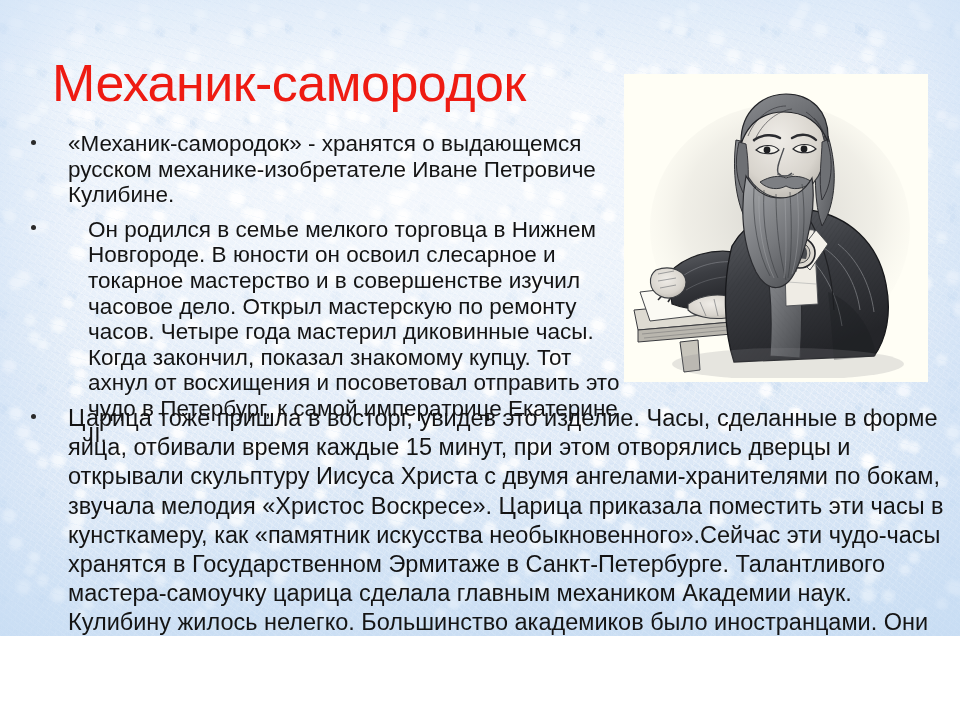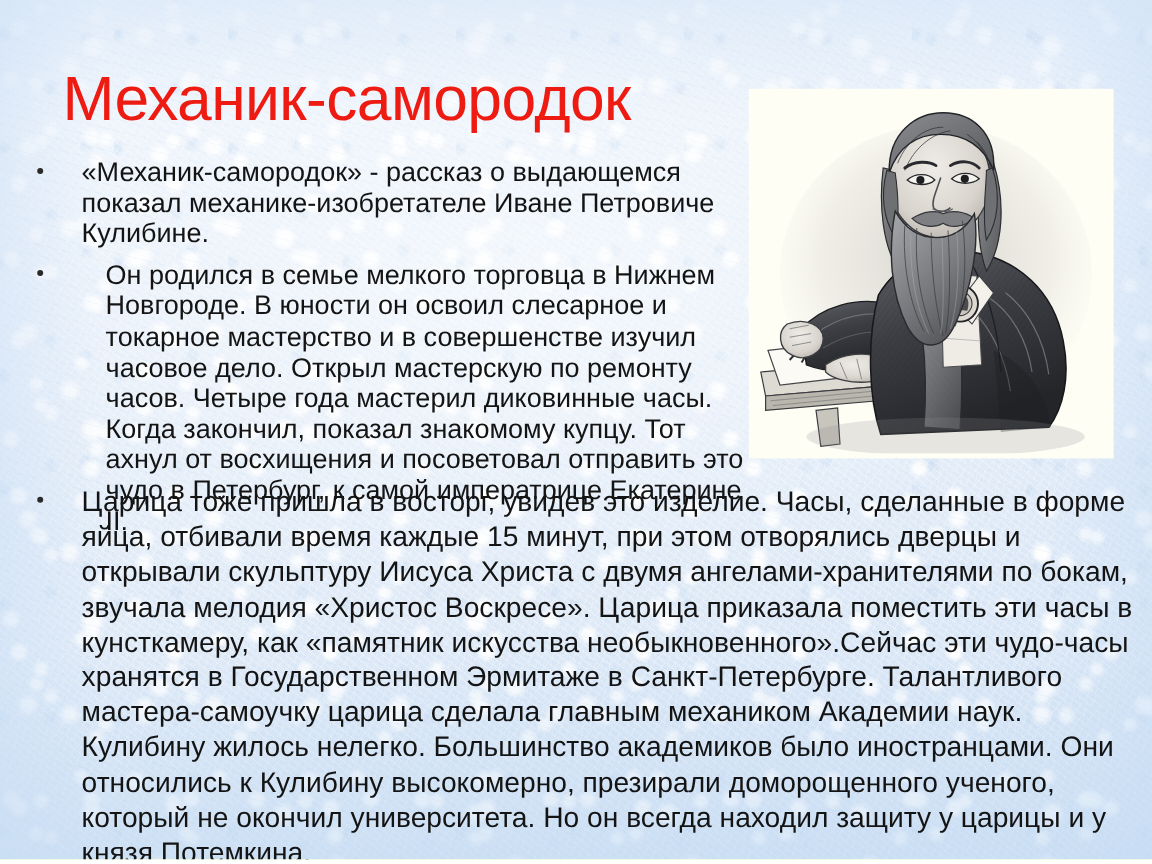--- a/index.html
+++ b/index.html
@@ -10,21 +10,21 @@
     width: 960px;
     height: 720px;
     overflow: hidden;
     font-family: "Liberation Sans", "DejaVu Sans", sans-serif;
   }
 
   
   .slide {
     position: relative;
     width: 960px;
-    height: 716px;
+    height: 636px;
     overflow: hidden;
     background-color: #bef264;
   }
 
   
   .bg-texture {
     position: absolute;
     inset: 0;
     background-color: #e3edf9;
     background-image:
@@ -181,21 +181,21 @@
   <div class="bg-texture"></div>
   <div class="bg-fibers"></div>
   <div class="bg-vignette"></div>
 
   <div class="title">Механик-самородок</div>
 
   <div class="block block-top">
 
     <div class="bullet-row">
       <div class="bullet-marker"><span></span></div>
-      <div class="bullet-text">«Механик-самородок» - рассказ о выдающемся показал механике-изобретателе Иване Петровиче Кулибине.</div>
+      <div class="bullet-text">«Механик-самородок» - хранятся о выдающемся русском механике-изобретателе Иване Петровиче Кулибине.</div>
     </div>
 
     <div class="bullet-row">
       <div class="bullet-marker"><span></span></div>
       <div class="bullet-text">Он родился в семье мелкого торговца в Нижнем Новгороде. В юности он освоил слесарное и токарное мастерство и в совершенстве изучил часовое дело. Открыл мастерскую по ремонту часов. Четыре года мастерил диковинные часы. Когда закончил, показал знакомому купцу. Тот ахнул от восхищения и посоветовал отправить это чудо в Петербург, к самой императрице Екатерине II.</div>
     </div>
 
   </div>
 
   <div class="block block-bottom">

